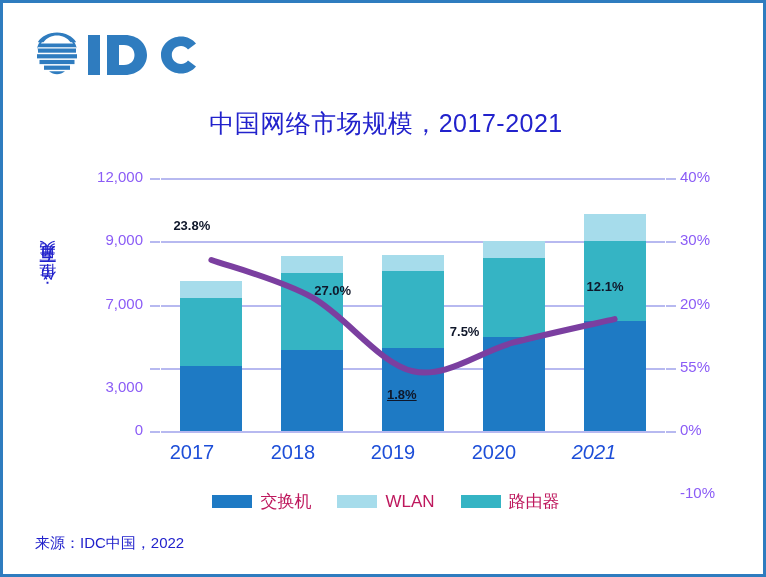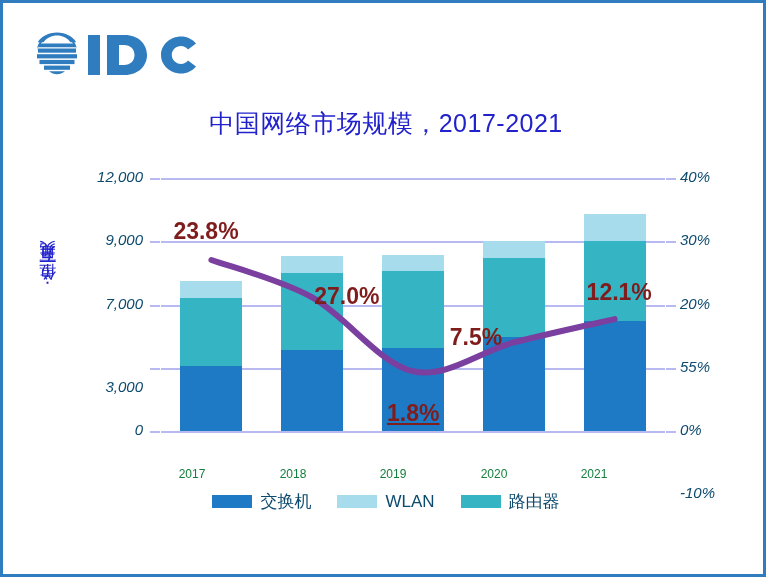--- a/index.html
+++ b/index.html
@@ -36,23 +36,22 @@
     position:absolute; left:0; width:504px; height:2px;
     background:#b7b9f0;
   }
   .tickmark-l, .tickmark-r {
     position:absolute; width:10px; height:2px; background:#b7b9f0;
   }
   .tickmark-l { left:-11px; }
   .tickmark-r { left:505px; }
   .axis-label-l, .axis-label-r {
     position:absolute;
-    font-size:15px; color:#0c4a6e;
-    white-space:nowrap;
-    font-style:italic;
+    font-size:15px; color:#8b5cf6;
+    white-space:nowrap;
   }
   .axis-label-l { text-align:right; width:90px; left:-108px; }
   .axis-label-r { text-align:left; width:70px; left:519px; }
 
   
   #yaxis-title {
     position:absolute;
     left:33px; top:268px;
     width:20px;
     font-size:17px; color:#2222cc;
@@ -69,41 +68,41 @@
   .seg-switch { background:#1e7ac4; }
   .seg-router { background:#35b4c4; }
   .seg-wlan   { background:#a6dceb; }
 
   
   #growth-line { position:absolute; left:0; top:0; width:504px; height:253px; overflow:visible; }
 
   
   .data-label {
     position:absolute;
-    font-size:23px; font-weight:bold; color:#7f1d1d;
+    font-size:13px; font-weight:bold; color:#0f172a;
     white-space:nowrap;
   }
 
   
   .xtick {
     position:absolute; top:438px;
     width:80px; text-align:center;
-    font-size:12px; color:#15803d;margin-top:26px;
+    font-size:20px; color:#1d4ed8;
   }
 
   
   #legend {
     position:absolute; left:0; top:487px; width:766px;
     display:flex; justify-content:center; align-items:center;
     gap:26px;
   }
   .legend-item { display:flex; align-items:center; gap:8px; }
   .legend-swatch { width:40px; height:13px; }
   .legend-line { width:44px; height:5px; border-radius:2px; }
-  .legend-text { font-size:17px; color:#0c4a6e; white-space:nowrap;text-align:right; }
+  .legend-text { font-size:17px; color:#be185d; white-space:nowrap;text-align:right; }
 
   
   #source {
     position:absolute; left:32px; top:531px;
     font-size:15px; color:#2222cc; white-space:nowrap;
   }
 </style>
 </head>
 <body>
 
@@ -195,40 +194,41 @@
         </div>
       </div>
 
     <svg id="growth-line" viewBox="0 0 504 253" preserveAspectRatio="none">
       <path id="growth-path" fill="none" stroke="#7b3fa0" stroke-width="6" stroke-linecap="round" stroke-linejoin="round" d="M 50.4 81.97200000000001 C 67.19999999999999 88.21266666666668, 117.6 100.86266666666667, 151.2 119.416 C 184.79999999999998 137.96933333333334, 218.4 185.78633333333335, 252 193.292 C 285.6 200.79766666666666, 319.19999999999993 173.1363333333333, 352.79999999999995 164.45 C 386.4 155.76366666666667, 436.79999999999995 145.0533333333333, 453.59999999999997 141.17399999999998"></path>
     </svg>
 
     <div id="data-labels">
         <div class="data-label" style="left: 12.4px; top: 39.972px;">23.8%</div>
         <div class="data-label" style="left: 153.2px; top: 105.416px;">27.0%</div>
-        <div class="data-label" style="left: 226px; top: 222px; text-decoration: underline;">1.8%</div>
+        <div class="data-label" style="left: 226px; top: 209px; text-decoration: underline;">1.8%</div>
         <div class="data-label" style="left: 288.8px; top: 146.45px;">7.5%</div>
         <div class="data-label" style="left: 425.6px; top: 101.174px;">12.1%</div>
       </div>
   </div>
 
   <div class="xtick" style="left:149px;">2017</div>
   <div class="xtick" style="left:250px;text-align:center;">2018</div>
   <div class="xtick" style="left:350px;">2019</div>
   <div class="xtick" style="left:451px;">2020</div>
-  <div class="xtick" style="left:551px;">2021</div>
+  <div class="xtick" style="left:551px;font-style:italic;">2021</div>
 
   <div id="legend">
     <div class="legend-item">
       <span class="legend-swatch" style="background:#1e7ac4"></span>
       <span class="legend-text">交换机</span>
     </div>
     <div class="legend-item">
       <span class="legend-swatch" style="background:#a6dceb"></span>
       <span class="legend-text">WLAN</span>
     </div>
     <div class="legend-item">
       <span class="legend-swatch" style="background:#35b4c4"></span>
       <span class="legend-text">路由器</span>
     </div>
   </div>
 
+  <div id="source">来源：IDC中国，2022</div>
 </div>
 
 </body></html>

